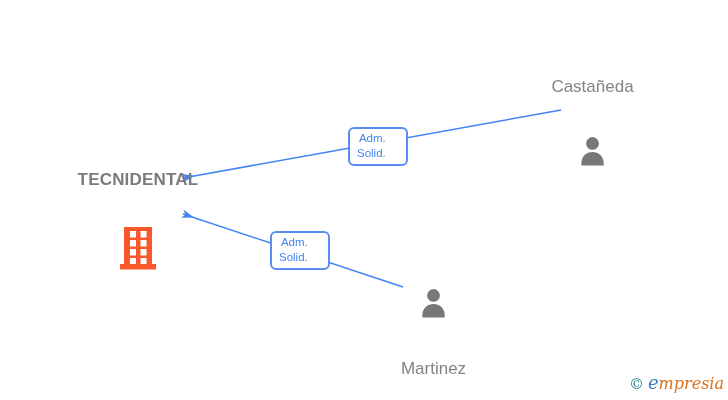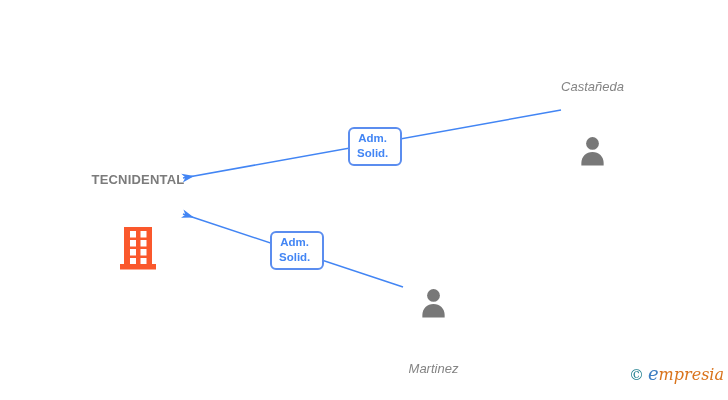--- a/index.html
+++ b/index.html
@@ -13,30 +13,29 @@
   }
   .edges-svg {
     position: absolute;
     left: 0; top: 0;
     width: 728px; height: 400px;
     z-index: 1;
   }
   .node { position: absolute; z-index: 2; cursor: pointer; }
   .node-label {
     color: #848484;
-    font-size: 13px;
+    font-size: 17px;
     line-height: 17px;
     text-align: center;
     white-space: pre;
-    font-style: italic;
   }
   .company-label {
     color: #7b7b7b;
     font-weight: bold;
-    font-size: 13px;
+    font-size: 17px;
     line-height: 16px;
     letter-spacing: 0.2px;
     text-align: center;
     white-space: pre;
   }
   .company-node { left: 48px; top: 140px; width: 180px; }
   .company-node .icon-wrap { margin-top: 6px; text-align: center; }
 
   .person-castaneda { left: 530px; top: 44px; width: 125px; text-align: center; }
   .person-castaneda .icon-wrap { margin-top: 7px; text-align: center; }
@@ -46,32 +45,31 @@
 
   .edge-label {
     position: absolute;
     z-index: 3;
     background: #ffffff;
     border: 2px solid #5b8def;
     border-radius: 6px;
     color: #4285f4;
     font-size: 11.5px;
     line-height: 15px;
-    padding: 2px 12px 3px 7px;
-    text-align: center;
+    padding: 2px 20px 3px 7px;
+    text-align: right;
     cursor: pointer;
-    font-weight: bold;
   }
   .edge-label-1 { left: 348px; top: 127px; }
   .edge-label-2 { left: 270px; top: 231px; }
 
   .watermark {
     position: absolute;
     right: 4px;
-    bottom: 16px;
+    bottom: 7px;
     z-index: 2;
     font-family: "DejaVu Serif", serif;
     font-style: italic;
     font-size: 16px;
     white-space: nowrap;
   }
   .wm-copy { color: #1e7f8e; font-style: normal; font-size: 15px; margin-right: 4px; }
   .wm-initial { color: #3d7ec2; font-size: 18px; }
   .wm-rest { color: #d9731c; }
 </style>

